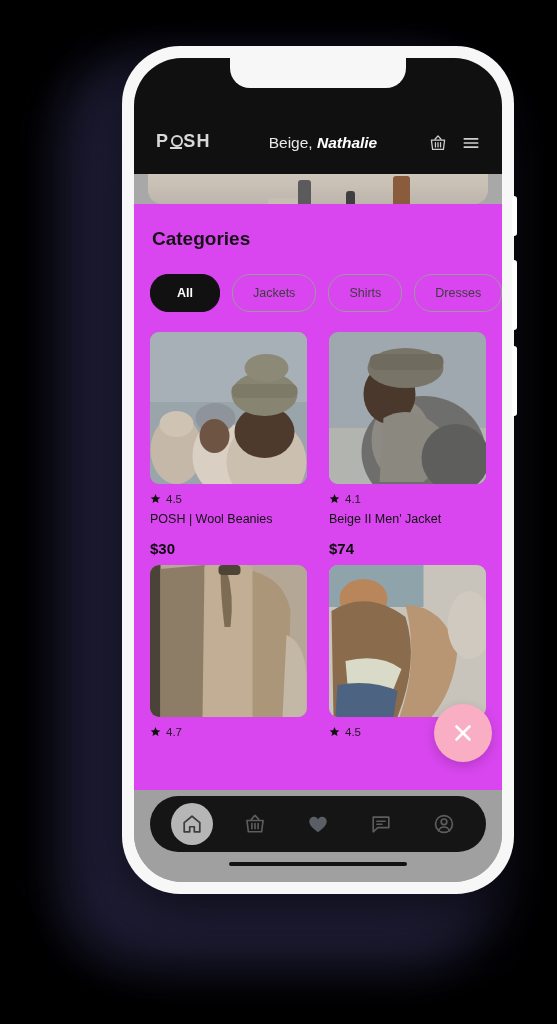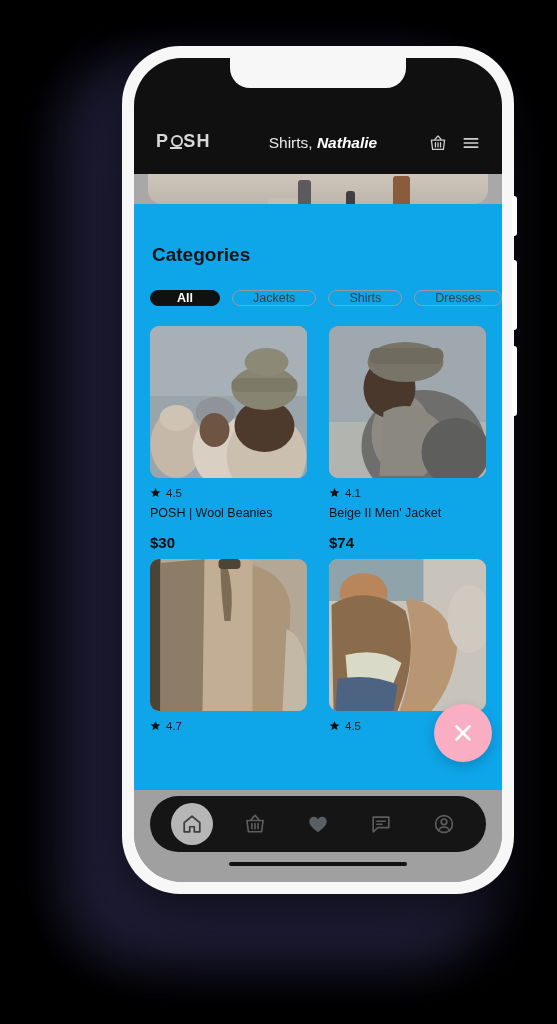--- a/index.html
+++ b/index.html
@@ -166,41 +166,41 @@
   }
   .hero-fig.f1 { left: 150px; width: 13px; height: 24px; background: #5b5b5d; }
   .hero-fig.f2 { left: 198px; width: 9px;  height: 13px; background: #3f3f42; }
   .hero-fig.f3 { left: 245px; width: 17px; height: 28px; background: #8a5b3c; }
   .hero-fig.f4 { left: 120px; width: 40px; height: 6px; background: #c6bdb2; border-radius:0; }
 
   
   .body-area {
     position: relative;
     height: 616px;
-    background: #0ea5e9;
-    padding: 16px 14px;
+    background: #d946ef;
+    padding: 0 14px;
   }
 
   .section-title {
     color: #141414;
     font-size: 19px;
     font-weight: bold;
     padding: 24px 4px 0 4px;
   }
 
   
   .chip-row {
     display: flex;
     gap: 12px;
     margin-top: 24px;
     padding-left: 2px;
   }
   .chip {
     flex: none;
-    height: 16px;
+    height: 38px;
     padding: 0 20px;
     border-radius: 18px;
     border: 1px solid #9b9b9b;
     display: flex;
     align-items: center;
     justify-content: center;
     font-size: 12.5px;
     color: #3e3e3e;
     white-space: nowrap;
   }
@@ -356,21 +356,21 @@
 
       <div class="app-header">
 
         <div class="logo">
           <span>P</span>
           <span class="o-mark"></span>
           <span>SH</span>
         </div>
 
         <div class="greeting">
-          <span>Shirts, </span><b>Nathalie</b>
+          <span>Beige, </span><b>Nathalie</b>
         </div>
 
         <div class="header-icons">
           <span>
             <svg class="hicon" viewBox="0 0 24 24" fill="none" stroke="#cfcfcf" stroke-width="1.7" stroke-linecap="round" stroke-linejoin="round">
               <path d="M8 7 L12 2.5 L16 7"></path>
               <path d="M3.2 8.2 H20.8 L19.2 20.5 H4.8 Z"></path>
               <path d="M8.6 11.5 V17.2 M12 11.5 V17.2 M15.4 11.5 V17.2"></path>
             </svg>
           </span>

